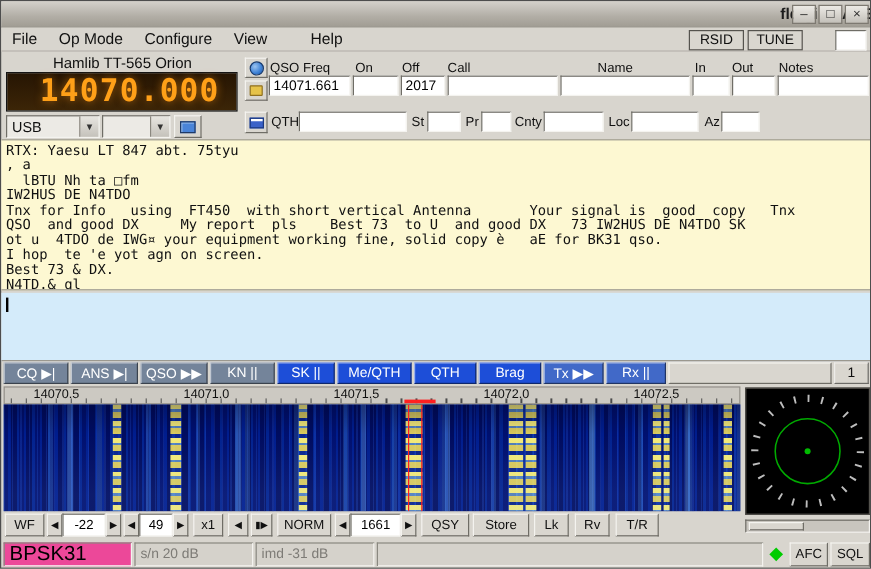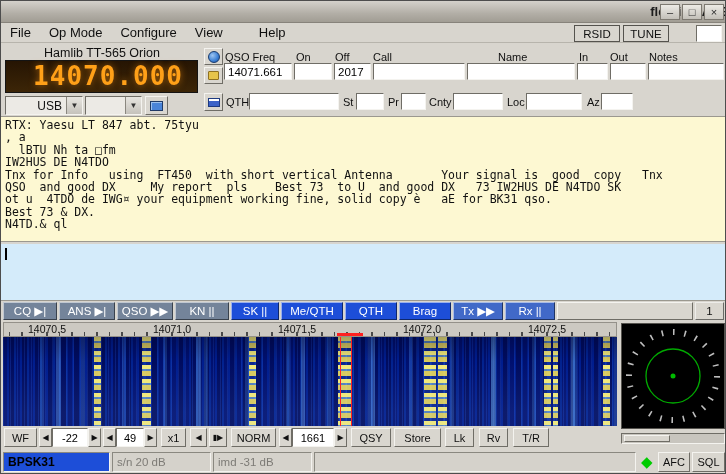--- a/index.html
+++ b/index.html
@@ -86,21 +86,21 @@
   .scope-slider-handle { position:absolute; left:2px; top:1px; width:46px; height:7px; background:#d9d6cf;
     border:1px solid; border-color:#f4f3ef #6f6d66 #6f6d66 #f4f3ef; }
 
   .ctl { top:427px; height:19px; font-size:11px; color:#101010; display:flex; align-items:center; justify-content:center; white-space:nowrap; }
   .ctl-arrow { font-size:8px; }
   .counter-val { top:427px; height:19px; font-size:11px; color:#000; display:flex; align-items:center; justify-content:center;
     background:#fff; border:1px solid; border-color:#6f6d66 #f4f3ef #f4f3ef #6f6d66; }
 
   .statusbar-box { top:451px; height:20px; font-size:11.5px; display:flex; align-items:center; padding-left:4px;
     background:#d5d2cb; border:1px solid; border-color:#8a8880 #f4f3ef #f4f3ef #8a8880; color:#7d7b76; }
-  .status-mode { background:#1d4ed8; color:#000; font-size:12px;font-weight:bold; }
+  .status-mode { background:#ec4899; color:#000; font-size:17px; }
   .diamond { font-size:15px; color:#00cc00; line-height:20px; }
 </style>
 </head>
 <body>
 
 <div class="win">
 
   <div class="abs titlebar">
     <span class="title-text">fldigi - AA6E</span>
     <span class="tb-btns">
@@ -116,21 +116,21 @@
     <span class="menu-item">Configure</span>
     <span class="menu-item">View</span>
     <span class="menu-item gap">Help</span>
   </div>
   <div class="abs light-btn" style="left:573px; width:46px;">RSID</div>
   <div class="abs light-btn" style="left:622px; width:46px;">TUNE</div>
   <div class="abs sunken" style="left:695px; top:24px; width:26px; height:17px;"></div>
 
   <div class="abs rig-name" style="left:10px; top:45px; width:182px;">Hamlib TT-565 Orion</div>
   <div class="abs freq-display" style="left:4px; top:59px; width:193px; height:33px;">14070.000</div>
-  <div class="abs combo" style="left:4px; top:95px; width:78px; height:19px;text-align:right;">
+  <div class="abs combo" style="left:4px; top:95px; width:78px; height:19px;">
     <span class="combo-text">USB</span>
     <span class="combo-arrow">▼</span>
   </div>
   <div class="abs combo" style="left:84px; top:95px; width:57px; height:19px;">
     <span class="combo-text"></span>
     <span class="combo-arrow">▼</span>
   </div>
   <div class="abs raised icon-btn" style="left:144px; top:95px; width:23px; height:19px;">
     <span class="monitor-icon"></span>
   </div>
@@ -177,20 +177,21 @@
   <input class="tinput" style="left: 600px; top: 92px; width: 32px;" value="">
 
   <div class="abs rx-area">
     <div class="rx-line">RTX: Yaesu LT 847 abt. 75tyu</div>
     <div class="rx-line">, a</div>
     <div class="rx-line">  lBTU Nh ta □fm</div>
     <div class="rx-line">IW2HUS DE N4TDO</div>
     <div class="rx-line">Tnx for Info   using  FT450  with short vertical Antenna       Your signal is  good  copy   Tnx</div>
     <div class="rx-line">QSO  and good DX     My report  pls    Best 73  to U  and good DX   73 IW2HUS DE N4TDO SK</div>
     <div class="rx-line">ot u  4TDO de IWG¤ your equipment working fine, solid copy è   aE for BK31 qso.</div>
+    <div class="rx-line">I hop  te 'e yot agn on screen.</div>
     <div class="rx-line">Best 73 &amp; DX.</div>
     <div class="rx-line">N4TD.&amp; ql</div>
   </div>
 
   <div class="abs tx-area">
     <span class="rx-line"></span>
   </div>
   <div class="abs tx-cursor"></div>
 
   <div class="abs macro m-slate" style="left:2px; width:54px;">CQ ▶|</div>

